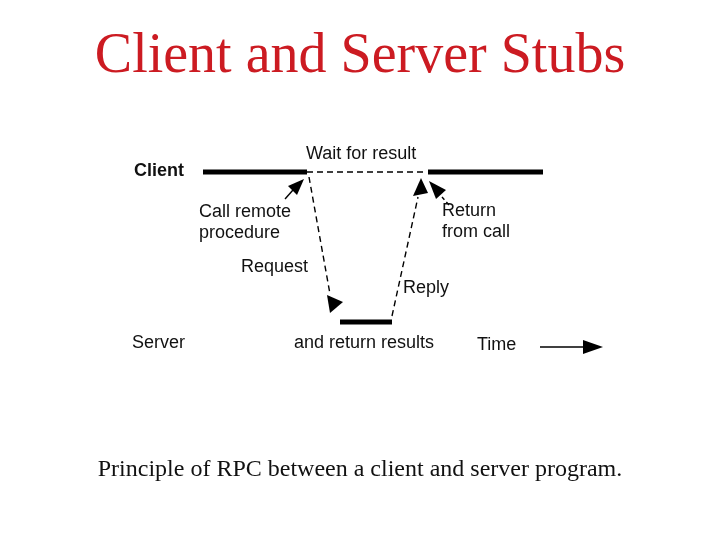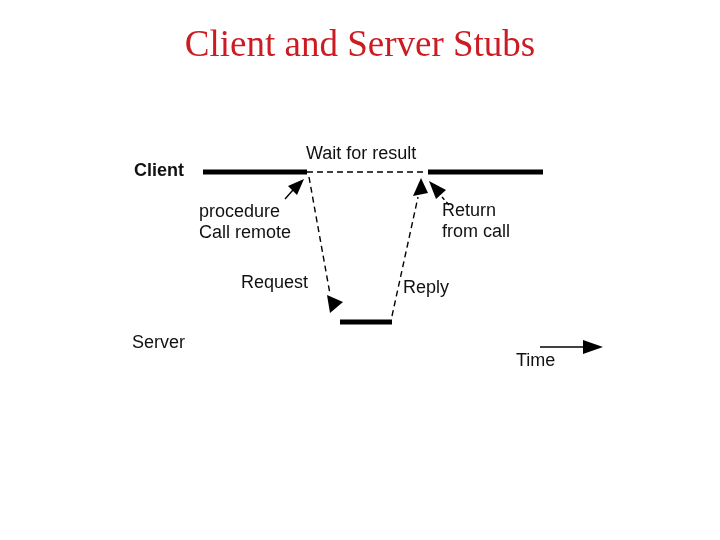--- a/index.html
+++ b/index.html
@@ -15,21 +15,21 @@
     background: var(--c-background, #ffffff);
     overflow: hidden;
   }
   .title {
     position: absolute;
     left: 0; top: 25px; width: 720px;
     margin: 0;
     text-align: center;
     font-family: "Liberation Serif", serif;
     font-weight: normal;
-    font-size: 37px;
+    font-size: 56px;
     line-height: 1;
     color: var(--c-title, #cc1b22);
   }
   .diagram-svg {
     position: absolute;
     left: 0; top: 0;
     z-index: 1;
   }
   .lbl {
     position: absolute;
@@ -96,34 +96,36 @@
       <line class="thin" stroke-width="1.6" x1="540" y1="347" x2="586" y2="347"></line>
       <polygon class="head" points="603,347 583,340 583,354"></polygon>
     </g>
   </svg>
 
   <div class="lbl" style="left:134px; top:160px;font-weight:bold;">Client</div>
 
   <div class="lbl" style="left:306px; top:143px;">Wait for result</div>
 
   <div class="lbl" style="left:199px; top:201px;">
+    <div>Call remote</div>
     <div>procedure</div>
-    <div>Call remote</div>
   </div>
 
   <div class="lbl" style="left:442px; top:200px;">
     <div>Return</div>
     <div>from call</div>
   </div>
 
-  <div class="lbl" style="left:241px; top:272px;">Request</div>
+  <div class="lbl" style="left:241px; top:256px;">Request</div>
 
   <div class="lbl" style="left:403px; top:277px;">Reply</div>
 
   <div class="lbl" style="left:132px; top:311px;margin-top:21px;">Server</div>
 
   <div class="lbl centered" style="left:254px; top:332px; width:220px;">
+    <div>and return results</div>
   </div>
 
-  <div class="lbl" style="left:516px; top:334px;margin-top:16px;">Time</div>
+  <div class="lbl" style="left:477px; top:334px;">Time</div>
 
+  <p class="caption">Principle of RPC between a client and server program.</p>
 
 </div>
 
 </body></html>

